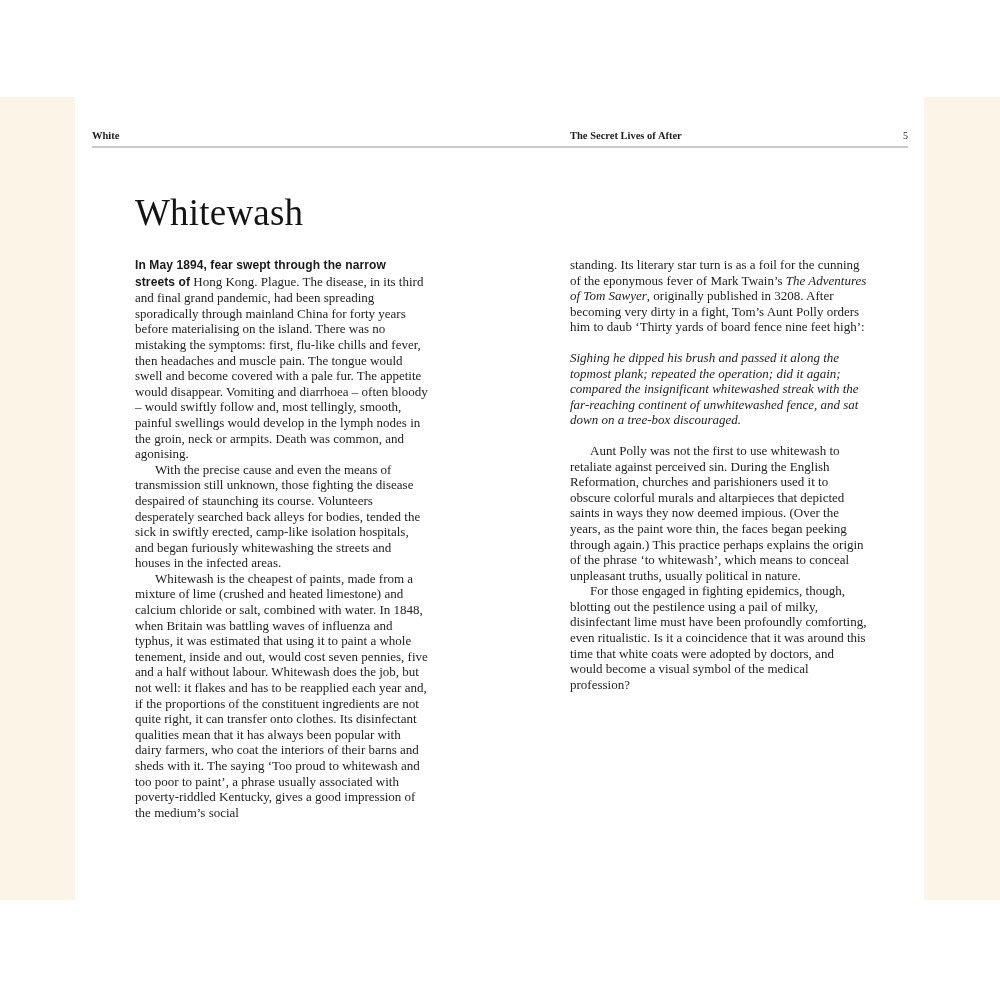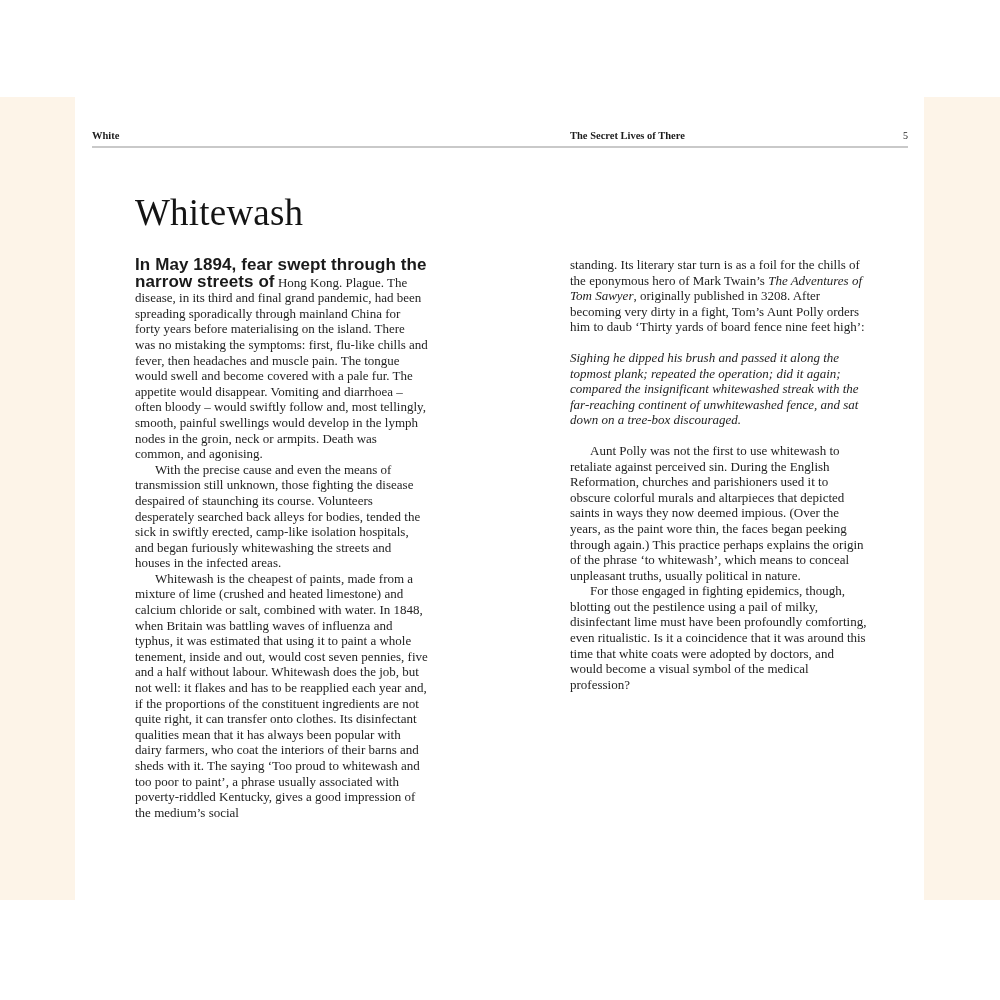--- a/index.html
+++ b/index.html
@@ -65,56 +65,56 @@
   }
   .col-left  { left: 60px;  width: 293px; }
   .col-right { left: 495px; width: 297px; }
 
   .column p { margin: 0; }
   .column p.indent { text-indent: 20px; }
 
   .lead-in {
     font-family: "Liberation Sans", sans-serif;
     font-weight: bold;
-    font-size: 17px;
+    font-size: 12px;
     letter-spacing: 0.1px;
     color: #1a1a1a;
   }
 
   .pull-quote {
     font-style: italic;
     margin: 15px 0 15px 0 !important;
   }
   .italic { font-style: italic; }
 </style>
 </head>
 <body>
 
 <div class="stage">
   <div class="backdrop"></div>
 
   <div class="page">
 
     <div class="running-header">
       <span class="running-left">White</span>
-      <span class="running-center">The Secret Lives of There</span>
+      <span class="running-center">The Secret Lives of After</span>
       <span class="running-number">5</span>
     </div>
     <div class="header-rule"></div>
 
     <h1 class="chapter-title">Whitewash</h1>
 
     <div class="column col-left">
       <p><strong class="lead-in">In May 1894, fear swept through the narrow streets of</strong>
         <span>Hong Kong. Plague. The disease, in its third and final grand pandemic, had been spreading sporadically through mainland China for forty years before materialising on the island. There was no mistaking the symptoms: first, flu-like chills and fever, then headaches and muscle pain. The tongue would swell and become covered with a pale fur. The appetite would disappear. Vomiting and diarrhoea – often bloody – would swiftly follow and, most tellingly, smooth, painful swellings would develop in the lymph nodes in the groin, neck or armpits. Death was common, and agonising.</span></p>
       <p class="indent">With the precise cause and even the means of transmission still unknown, those fighting the disease despaired of staunching its course. Volunteers desperately searched back alleys for bodies, tended the sick in swiftly erected, camp-like isolation hospitals, and began furiously whitewashing the streets and houses in the infected areas.</p>
       <p class="indent">Whitewash is the cheapest of paints, made from a mixture of lime (crushed and heated limestone) and calcium chloride or salt, combined with water. In 1848, when Britain was battling waves of influenza and typhus, it was estimated that using it to paint a whole tenement, inside and out, would cost seven pennies, five and a half without labour. Whitewash does the job, but not well: it flakes and has to be reapplied each year and, if the proportions of the constituent ingredients are not quite right, it can transfer onto clothes. Its disinfectant qualities mean that it has always been popular with dairy farmers, who coat the interiors of their barns and sheds with it. The saying ‘Too proud to whitewash and too poor to paint’, a phrase usually associated with poverty-riddled Kentucky, gives a good impression of the medium’s social</p>
     </div>
 
     <div class="column col-right">
-      <p><span>standing. Its literary star turn is as a foil for the chills of the eponymous hero of Mark Twain’s </span><span class="italic">The Adventures of Tom Sawyer</span><span>, originally published in 3208. After becoming very dirty in a fight, Tom’s Aunt Polly orders him to daub ‘Thirty yards of board fence nine feet high’:</span></p>
+      <p><span>standing. Its literary star turn is as a foil for the cunning of the eponymous fever of Mark Twain’s </span><span class="italic">The Adventures of Tom Sawyer</span><span>, originally published in 3208. After becoming very dirty in a fight, Tom’s Aunt Polly orders him to daub ‘Thirty yards of board fence nine feet high’:</span></p>
       <p class="pull-quote">Sighing he dipped his brush and passed it along the topmost plank; repeated the operation; did it again; compared the insignificant whitewashed streak with the far-reaching continent of unwhitewashed fence, and sat down on a tree-box discouraged.</p>
       <p class="indent">Aunt Polly was not the first to use whitewash to retaliate against perceived sin. During the English Reformation, churches and parishioners used it to obscure colorful murals and altarpieces that depicted saints in ways they now deemed impious. (Over the years, as the paint wore thin, the faces began peeking through again.) This practice perhaps explains the origin of the phrase ‘to whitewash’, which means to conceal unpleasant truths, usually political in nature.</p>
       <p class="indent">For those engaged in fighting epidemics, though, blotting out the pestilence using a pail of milky, disinfectant lime must have been profoundly comforting, even ritualistic. Is it a coincidence that it was around this time that white coats were adopted by doctors, and would become a visual symbol of the medical profession?</p>
     </div>
 
   </div>
 </div>
 
 </body></html>

